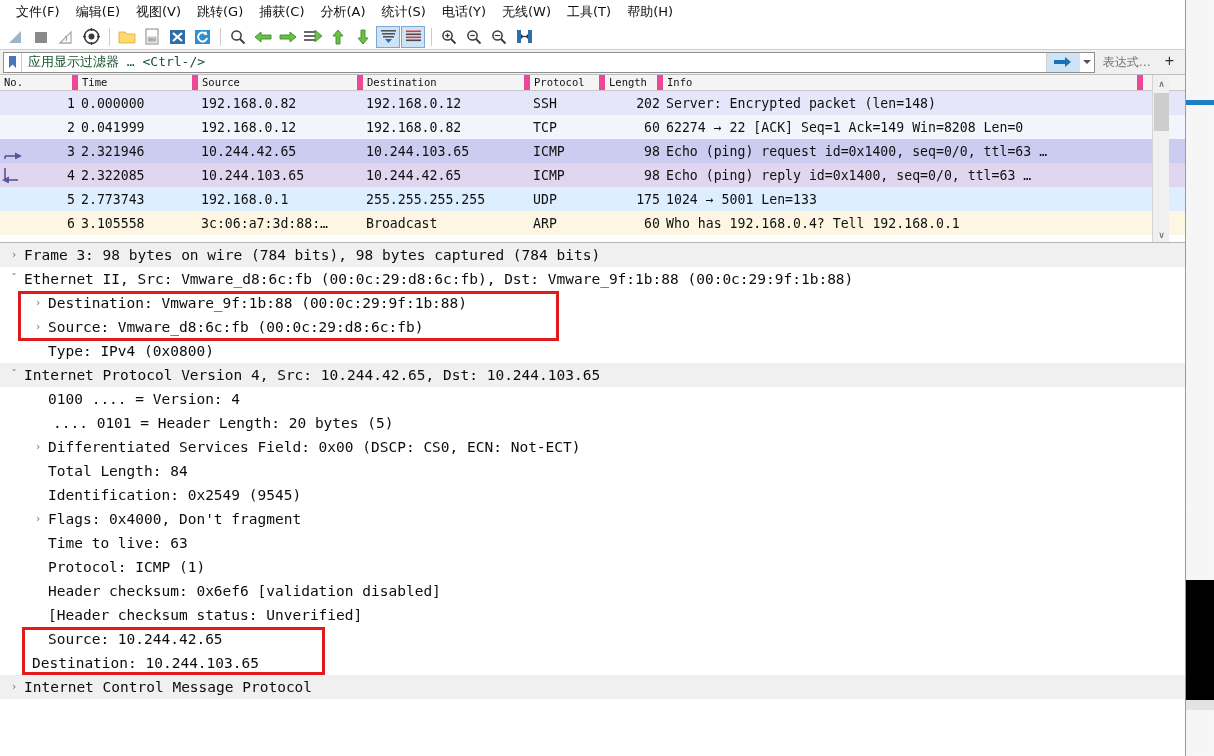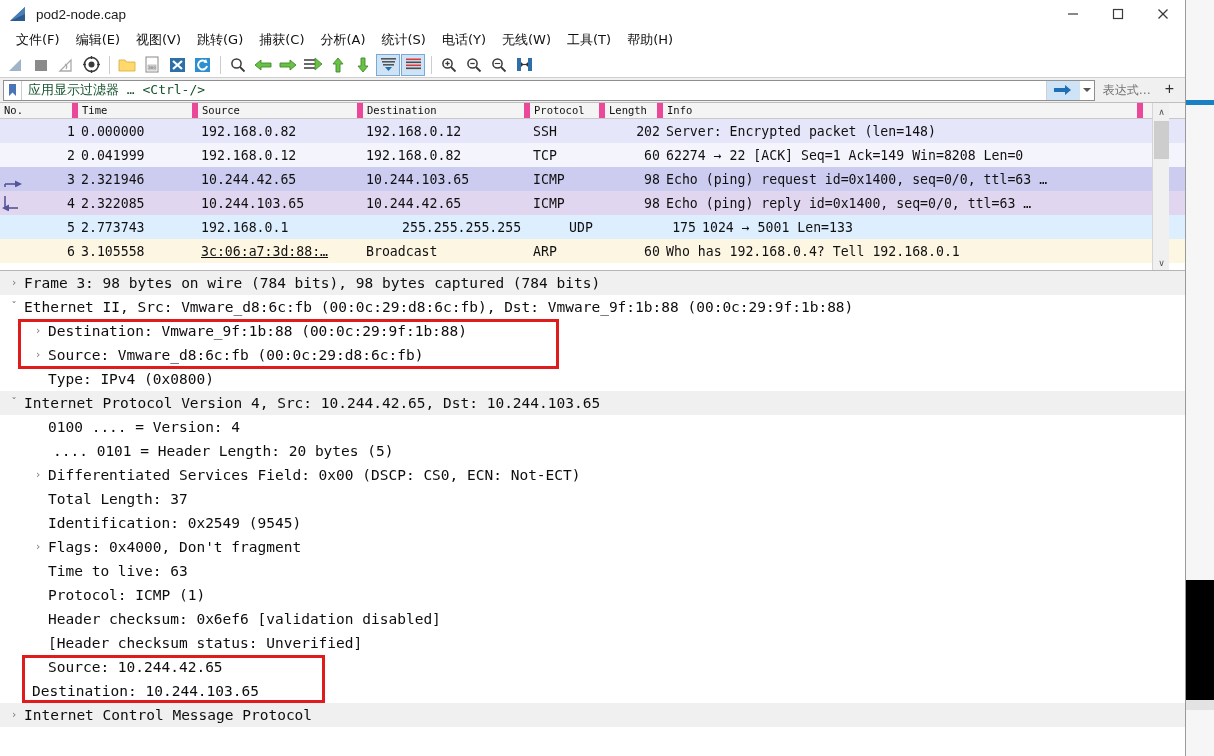--- a/index.html
+++ b/index.html
@@ -259,47 +259,20 @@
 <body>
 
 <div id="desktop-backdrop">
   <div id="backdrop-blue-line"></div>
   <div id="backdrop-black-block"></div>
   <div id="backdrop-grey-band"></div>
 </div>
 
 <div id="app-window">
 
-  <div id="title-bar">
-    <span id="shark-logo">
-      <svg width="22" height="18" viewBox="0 0 22 18">
-        <path d="M2 16 L17 2 L17 16 Z" fill="#2b5a90"></path>
-        <path d="M2 16 L17 2 L17 9 Z" fill="#4a7fb5"></path>
-      </svg>
-    </span>
-    <span id="window-title">pod2-node.cap</span>
-    <div id="window-buttons">
-      <div class="win-btn">
-        <svg width="12" height="12" viewBox="0 0 12 12">
-            <line x1="1" y1="6" x2="11" y2="6" stroke="#3a3a3a" stroke-width="1.2"></line>
-          </svg>
-      </div>
-      <div class="win-btn">
-        <svg width="12" height="12" viewBox="0 0 12 12">
-            <rect x="1.5" y="1.5" width="9" height="9" fill="none" stroke="#3a3a3a" stroke-width="1.2"></rect>
-          </svg>
-      </div>
-      <div class="win-btn">
-        <svg width="12" height="12" viewBox="0 0 12 12">
-            <line x1="1.5" y1="1.5" x2="10.5" y2="10.5" stroke="#3a3a3a" stroke-width="1.2"></line>
-            <line x1="10.5" y1="1.5" x2="1.5" y2="10.5" stroke="#3a3a3a" stroke-width="1.2"></line>
-          </svg>
-      </div>
-    </div>
-  </div>
 
   <div id="menu-bar">
     <div class="menu-item">文件(F)</div>
     <div class="menu-item">编辑(E)</div>
     <div class="menu-item">视图(V)</div>
     <div class="menu-item">跳转(G)</div>
     <div class="menu-item">捕获(C)</div>
     <div class="menu-item">分析(A)</div>
     <div class="menu-item">统计(S)</div>
     <div class="menu-item">电话(Y)</div>
@@ -521,29 +494,29 @@
           <div class="cell src" style="width: 165px;">10.244.103.65</div>
           <div class="cell dst" style="width: 167px;">10.244.42.65</div>
           <div class="cell proto" style="width: 75px;">ICMP</div>
           <div class="cell len" style="width: 58px;">98</div>
           <div class="cell info" style="width: 480px;">Echo (ping) reply    id=0x1400, seq=0/0, ttl=63 …</div>
         </div>
         <div class="plist-row" style="background: rgb(221, 238, 255); color: rgb(16, 16, 16);">
           <div class="cell num" style="width: 78px;">5</div>
           <div class="cell time" style="width: 120px;">2.773743</div>
           <div class="cell src" style="width: 165px;">192.168.0.1</div>
-          <div class="cell dst" style="width: 167px; margin-left: 36px;">255.255.255.255</div>
+          <div class="cell dst" style="width: 167px;">255.255.255.255</div>
           <div class="cell proto" style="width: 75px;">UDP</div>
           <div class="cell len" style="width: 58px;">175</div>
           <div class="cell info" style="width: 480px;">1024 → 5001 Len=133</div>
         </div>
         <div class="plist-row" style="background: rgb(253, 246, 227); color: rgb(16, 16, 16);">
           <div class="cell num" style="width: 78px;">6</div>
           <div class="cell time" style="width: 120px;">3.105558</div>
-          <div class="cell src" style="width: 165px; text-decoration: underline;">3c:06:a7:3d:88:…</div>
+          <div class="cell src" style="width: 165px;">3c:06:a7:3d:88:…</div>
           <div class="cell dst" style="width: 167px;">Broadcast</div>
           <div class="cell proto" style="width: 75px;">ARP</div>
           <div class="cell len" style="width: 58px;">60</div>
           <div class="cell info" style="width: 480px;">Who has 192.168.0.4? Tell 192.168.0.1</div>
         </div>
       </div>
     <div class="plist-scrollbar">
       <div class="sb-arrow">∧</div>
       <div class="sb-thumb"></div>
       <div class="sb-arrow" style="position:absolute;bottom:0;left:0">∨</div>
@@ -583,21 +556,21 @@
         <div class="detail-row" style="padding-left: 35px;">
           <span class="twisty"></span>
           <span class="detail-text">.... 0101 = Header Length: 20 bytes (5)</span>
         </div>
         <div class="detail-row" style="padding-left: 30px;">
           <span class="twisty">›</span>
           <span class="detail-text">Differentiated Services Field: 0x00 (DSCP: CS0, ECN: Not-ECT)</span>
         </div>
         <div class="detail-row" style="padding-left: 30px;">
           <span class="twisty"></span>
-          <span class="detail-text">Total Length: 37</span>
+          <span class="detail-text">Total Length: 84</span>
         </div>
         <div class="detail-row" style="padding-left: 30px;">
           <span class="twisty"></span>
           <span class="detail-text">Identification: 0x2549 (9545)</span>
         </div>
         <div class="detail-row" style="padding-left: 30px;">
           <span class="twisty">›</span>
           <span class="detail-text">Flags: 0x4000, Don't fragment</span>
         </div>
         <div class="detail-row" style="padding-left: 30px;">

